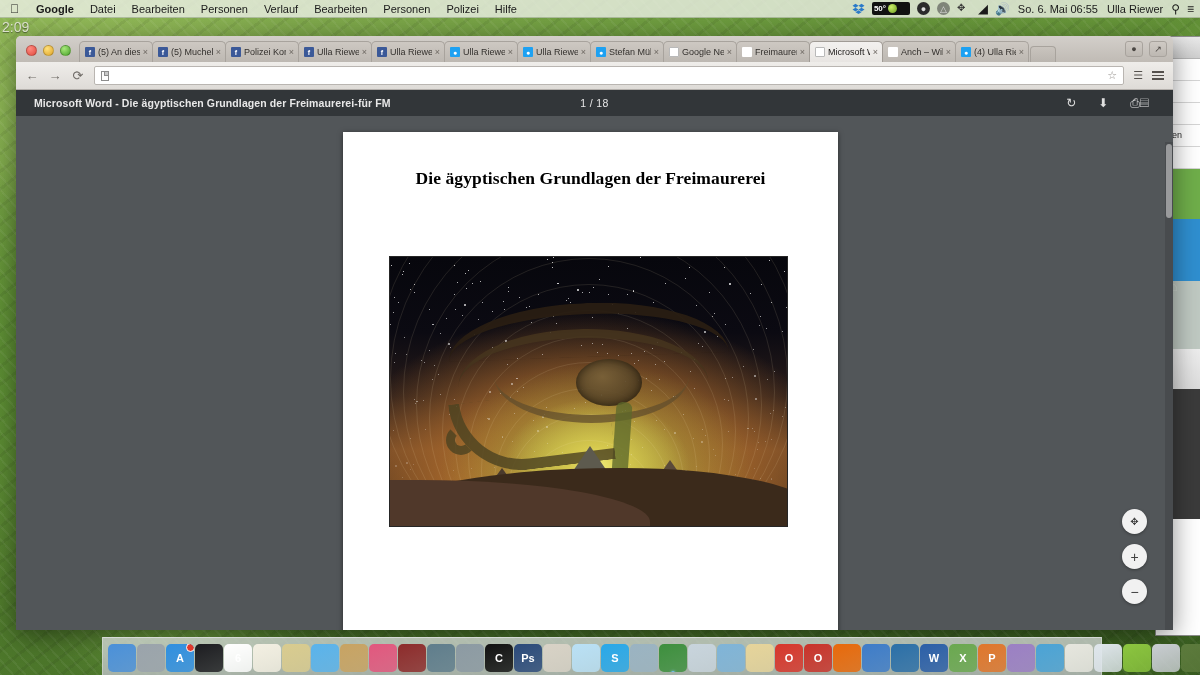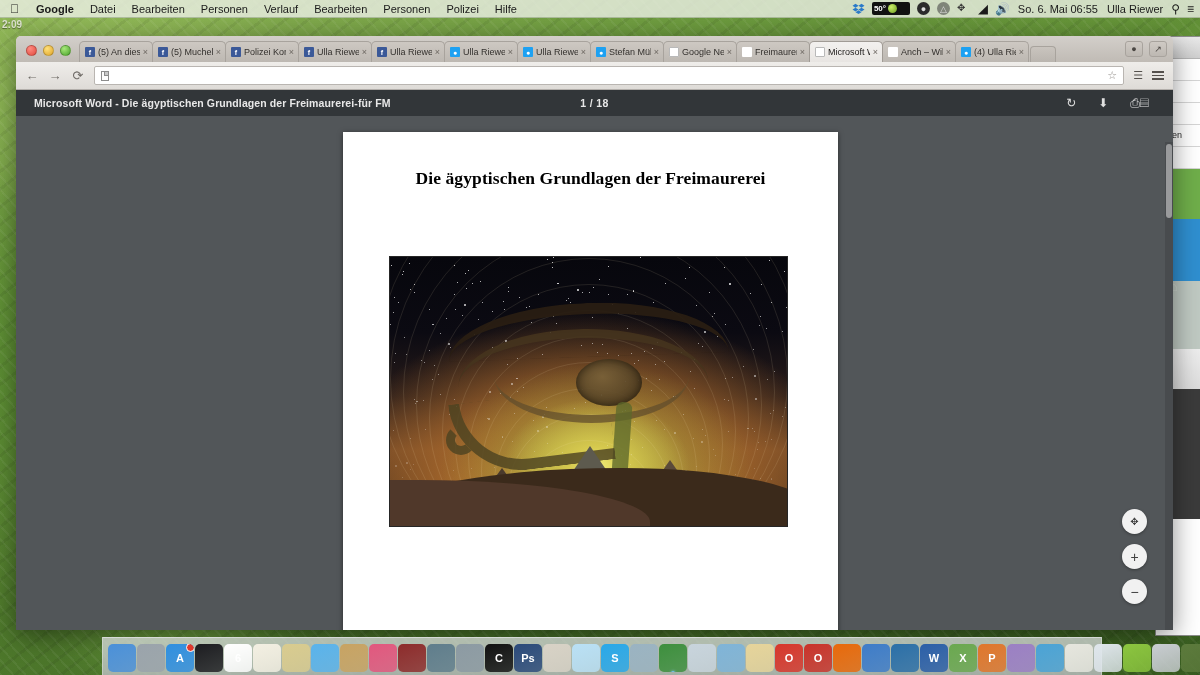--- a/index.html
+++ b/index.html
@@ -63,21 +63,21 @@
   .circ-ico.light { background: rgba(60,60,60,.55); }
   .wifi-ico { font-size: 13px; line-height: 1; }
   .vol-ico  { font-size: 12px; line-height: 1; }
   .mb-time  { font-weight: 500; }
   .mb-user  { font-weight: 500; }
   .mb-search{ font-size: 12px; }
   .mb-list  { font-size: 12px; letter-spacing: -1px; }
 
   #clock-overlay {
     position: absolute; left: 2px; top: 19px;
-    font-size: 10px; color: #e8e8e0; font-weight: bold;
+    font-size: 14px; color: #e8e8e0; font-weight: normal;
     text-shadow: 0 1px 1px rgba(0,0,0,.5);
     z-index: 49; opacity: .85;
   }
 
   
   #bg-window {
     position: absolute; left: 1155px; top: 36px; width: 48px; height: 600px;
     background: #fff; border: 1px solid #8d8d8d; border-radius: 4px 4px 0 0;
     z-index: 8; overflow: hidden; font-size: 9px; color: #2a2a2a;
   }
@@ -165,21 +165,21 @@
   .tb-menu { display:flex; flex-direction:column; gap:2px; }
   .tb-menu i { display:block; width:12px; height:1.5px; background:#55514d; }
 
   
   #pdf-area { flex: 1 1 auto; position: relative; background: #fde047; overflow: hidden; }
   #pdf-toolbar {
     height: 26px; background: #323639; color: #e8e8e8;
     display: flex; align-items: center; font-size: 10.5px; position: relative;
   }
   #pdf-title { padding-left: 18px; font-weight: bold; letter-spacing: .1px; }
-  #pdf-pagecount { position: absolute; left: 50%; transform: translateX(-50%); font-weight: bold; letter-spacing: .4px;}
+  #pdf-pagecount { position: absolute; left: 50%; transform: translateX(-50%); font-weight: normal; letter-spacing: .4px;}
   #pdf-tools { margin-left: auto; display: flex; align-items: center; gap: 22px; padding-right: 24px; }
   .pdf-ico { font-size: 12px; color: #e0e0e0; line-height: 1; }
 
   #pdf-canvas { position: absolute; left: 0; right: 0; top: 26px; bottom: 0; background: #525659; }
 
   #pdf-page {
     position: absolute; left: 327px; top: 16px; width: 495px; height: 520px;
     background: #fff; box-shadow: 0 1px 5px rgba(0,0,0,.5);
   }
   #doc-title {

